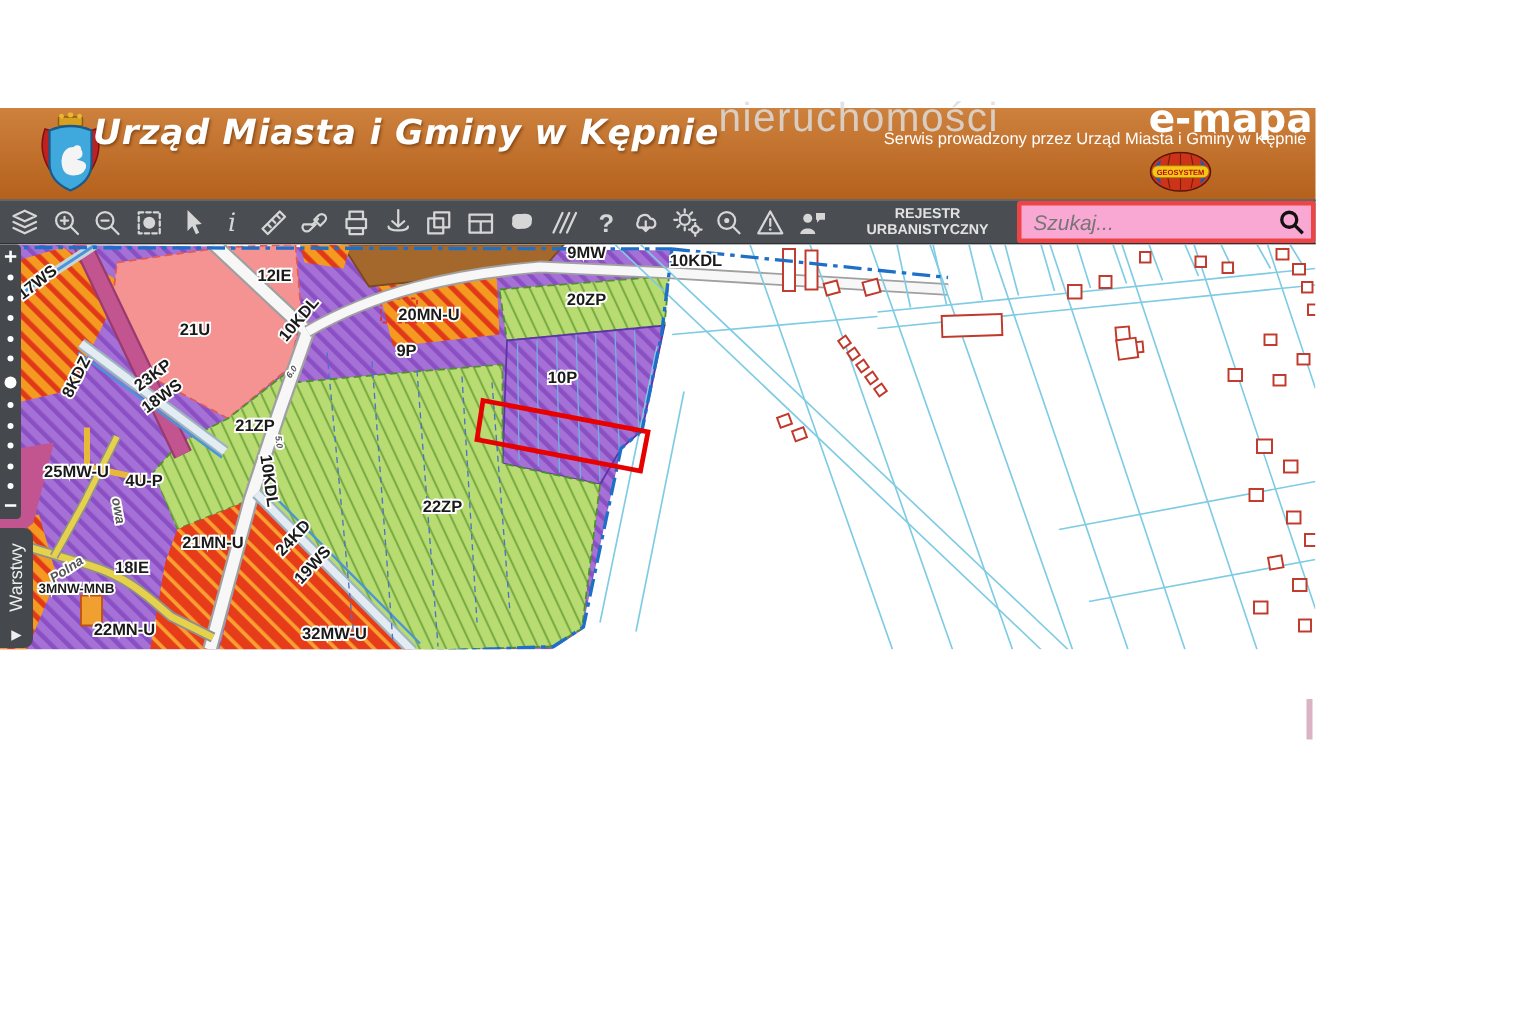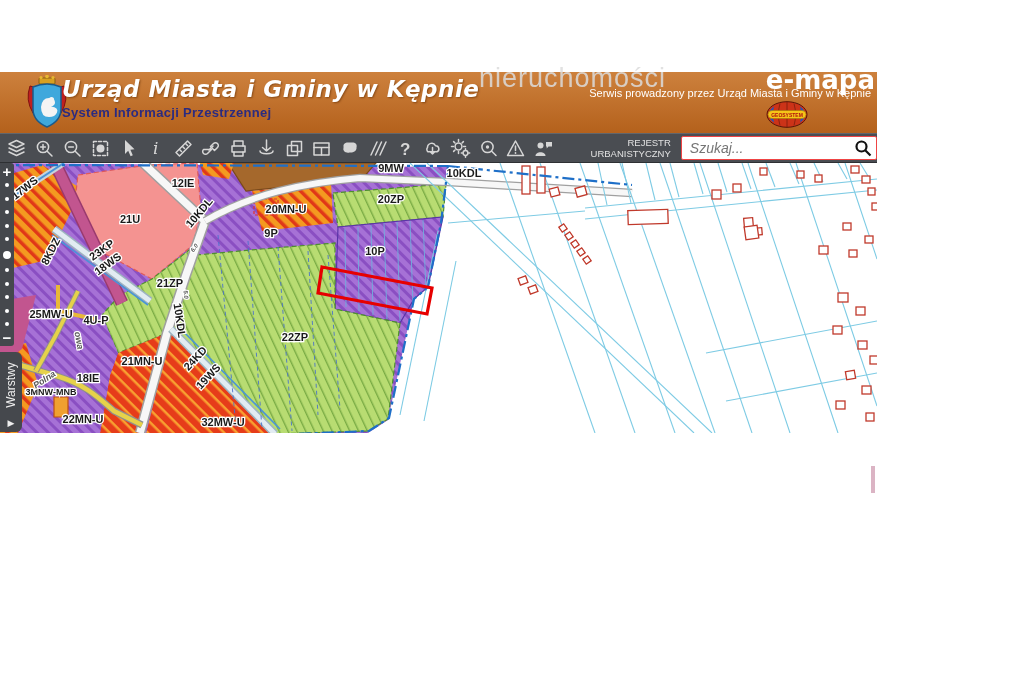--- a/index.html
+++ b/index.html
@@ -20,23 +20,23 @@
   #watermark{position:absolute;left:479px;top:63px;z-index:6;font-size:27px;letter-spacing:1px;
              color:#dcdcdc;opacity:.85;pointer-events:none;}
   
   #toolbar{position:absolute;left:0;top:133px;width:877px;height:30px;background:#4a4d52;
            border-top:1px solid #63666b;border-bottom:1px solid #2e3033;
            display:flex;align-items:center;box-sizing:border-box;padding-left:3px;}
   .tbtn{width:29px;height:28px;display:flex;align-items:center;justify-content:center;cursor:pointer;}
   .tbtn svg{width:21px;height:21px;stroke:#d6d6d6;fill:none;stroke-width:1.5;stroke-linecap:round;stroke-linejoin:round;}
   .tbtn svg .fil{fill:#d6d6d6;stroke:none;}
   .tbtn svg text{stroke:none;}
-  #register{margin-left:14px;margin-right:10px;width:104px;text-align:right;color:#e2e2e2;
-            font-size:9.5px;font-weight:normal;line-height:11px;cursor:pointer;}
-  #searchwrap{position:relative;width:203px;height:22px;background:#ffffff;border:1px solid #ef4444;
+  #register{margin-left:14px;margin-right:10px;width:104px;text-align:center;color:#e2e2e2;
+            font-size:9.5px;font-weight:bold;line-height:11px;cursor:pointer;}
+  #searchwrap{position:relative;width:203px;height:22px;background:#f9a8d4;border:3px solid #ef4444;
               border-radius:2px;}
   #search-input{position:absolute;left:0;top:0;width:176px;height:20px;border:none;outline:none;
                 font-style:italic;font-size:14px;color:#333;padding:1px 0 1px 8px;background:transparent;
                 font-family:"Liberation Sans",sans-serif;}
   #search-icon{position:absolute;right:4px;top:2px;width:18px;height:18px;stroke:#111;
                stroke-width:2.2;fill:none;}
   
   #map{position:absolute;left:0;top:163px;width:877px;height:270px;overflow:hidden;background:#fff;}
   
   #zoombar{position:absolute;left:0;top:163px;width:14px;height:183px;background:#45484d;
@@ -69,21 +69,20 @@
         <circle cx="23" cy="1.5" r="1.8" fill="#e8b830"></circle>
         <circle cx="29" cy="2.5" r="1.6" fill="#e8b830"></circle>
       <path d="M6,11 q-5,14 3,27 q4,7 7,5 q-7,-13 -3,-30 Z" fill="#c02020" stroke="#801010"></path>
       <path d="M40,11 q5,14 -3,27 q-4,7 -7,5 q7,-13 3,-30 Z" fill="#c02020" stroke="#801010"></path>
       <path d="M9,12 Q23,6 37,12 L37,34 Q37,46 23,52 Q9,46 9,34 Z" fill="#3fa8dc" stroke="#1a5a8a" stroke-width="1.5"></path>
       <path d="M17,32 q1,-9 8,-9 q6,0 6,4.5 q0,3 -4,4 q8,1 6,6 q-2,4.5 -8,4.5 q-8,0 -8,-10 Z" fill="#f4f4f4"></path>
       <circle cx="27.5" cy="24.5" r="2.6" fill="#f4f4f4"></circle>
     </svg>
     <div id="titles">
       <div id="title">Urząd Miasta i Gminy w Kępnie</div>
-      <div id="subtitle">System Informacji Przestrzennej</div>
     </div>
     <div id="service-note">Serwis prowadzony przez Urząd Miasta i Gminy w Kępnie</div>
     <div id="brand">
       <span id="brand-text">e-mapa</span>
       <svg width="42" height="27" viewBox="0 0 42 27">
         <ellipse cx="21" cy="13.5" rx="20" ry="12.8" fill="#cc3318" stroke="#5a1608"></ellipse>
         <path d="M3,13.5 a18,11.8 0 0 1 5,-8 a30,30 0 0 0 0,16 a18,11.8 0 0 1 -5,-8 Z" fill="#2255bb"></path>
         <path d="M39,13.5 a18,11.8 0 0 0 -5,-8 a30,30 0 0 1 0,16 a18,11.8 0 0 0 5,-8 Z" fill="#2255bb"></path>
         <path d="M14,2.5 a40,40 0 0 0 0,22 M28,2.5 a40,40 0 0 1 0,22 M21,0.7 v25.6" stroke="#7a1f0e" fill="none" stroke-width="0.8"></path>
         <rect x="2" y="9.5" width="38" height="8" rx="4" fill="#f5c518" stroke="#a07808" stroke-width="0.6"></rect>

